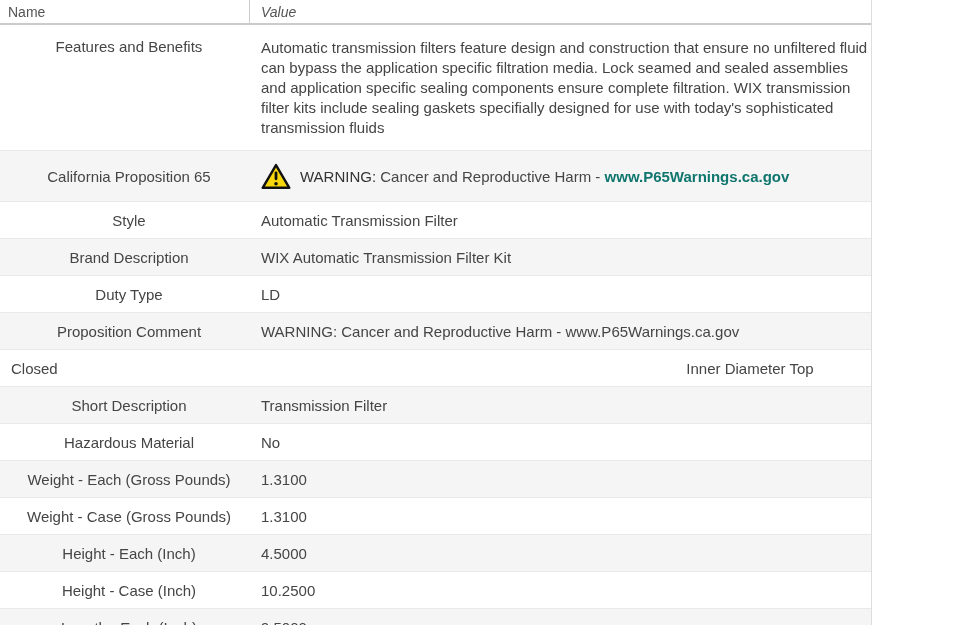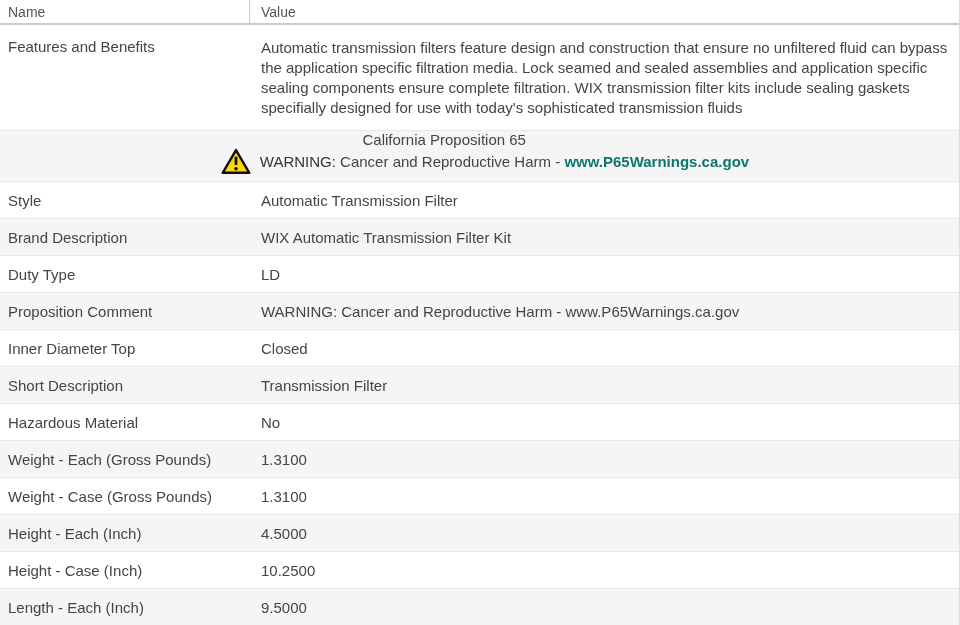--- a/index.html
+++ b/index.html
@@ -3,21 +3,21 @@
 <meta charset="utf-8">
 <style>
   html, body {
     margin: 0;
     padding: 0;
     background: #ffffff;
     font-family: "Liberation Sans", "DejaVu Sans", sans-serif;
     color: #454545;
   }
   .spec-table {
-    width: 960px;
+    width: 872px;
     height: 625px;
     box-sizing: border-box;
     border-right: 1px solid #dddddd;
     background: #ffffff;
     overflow: hidden;
   }
   
   .hrow {
     display: flex;
     align-items: stretch;
@@ -27,51 +27,52 @@
     color: #555555;
     background: #ffffff;
   }
   .hcell { display: flex; align-items: center; box-sizing: border-box; }
   .hcell.name {
     width: 250px;
     flex-shrink: 0;
     padding-left: 8px;
     border-right: 1px solid #cccccc;
   }
-  .hcell.value { flex: 1; padding-left: 11px; }
+  .hcell.value { flex: 1; padding-left: 11px; font-style: italic; }
   
   .row {
     display: flex;
     align-items: center;
     min-height: 36px;
     border-bottom: 1px solid #e9e9e9;
     font-size: 15px;
     background: #ffffff;
   }
   .row.alt { background: #f5f5f5; }
   .cell { box-sizing: border-box; }
   .cell.name {
     width: 250px;
     flex-shrink: 0;
     padding-left: 8px;
+    text-align: center;
   }
   .cell.value {
     flex: 1;
     padding-left: 11px;
   }
   
   .row.tall {
     align-items: flex-start;
     padding-top: 13px;
     padding-bottom: 12px;
     min-height: 0;
   }
   .row.tall .cell.value { line-height: 20px; }
   
-  .row.prop { min-height: 50px; flex-direction: column; }
+  .row.prop { min-height: 50px; }
   .wflex {
     display: flex;
     align-items: center;
     gap: 9px;
   }
   .wicon { display: inline-flex; flex-shrink: 0; }
   .wicon svg { display: block; }
   .wbold { font-weight: normal; color: #333333; }
   .plink {
     color: #0f766e;
@@ -125,22 +126,22 @@
     <div class="cell name">Duty Type</div>
     <div class="cell value">LD</div>
   </div>
 
   <div class="row alt">
     <div class="cell name">Proposition Comment</div>
     <div class="cell value">WARNING: Cancer and Reproductive Harm - www.P65Warnings.ca.gov</div>
   </div>
 
   <div class="row">
+    <div class="cell value">Closed</div>
     <div class="cell name">Inner Diameter Top</div>
-    <div class="cell value">Closed</div>
   </div>
 
   <div class="row alt">
     <div class="cell name">Short Description</div>
     <div class="cell value">Transmission Filter</div>
   </div>
 
   <div class="row">
     <div class="cell name">Hazardous Material</div>
     <div class="cell value">No</div>

